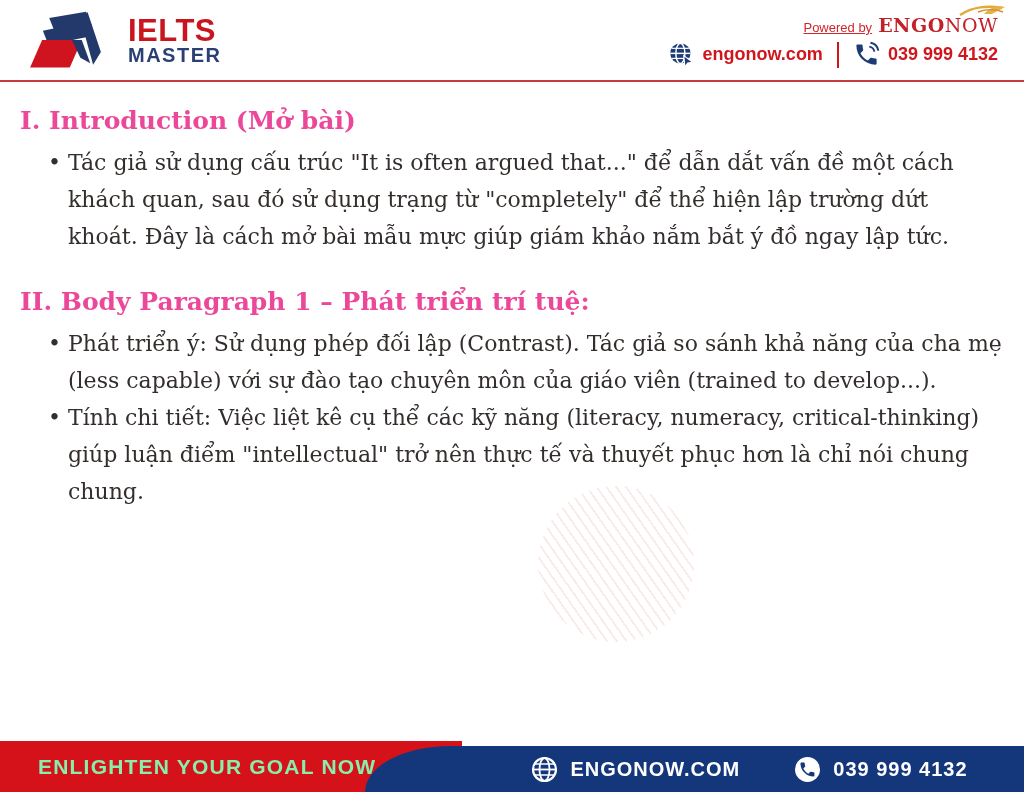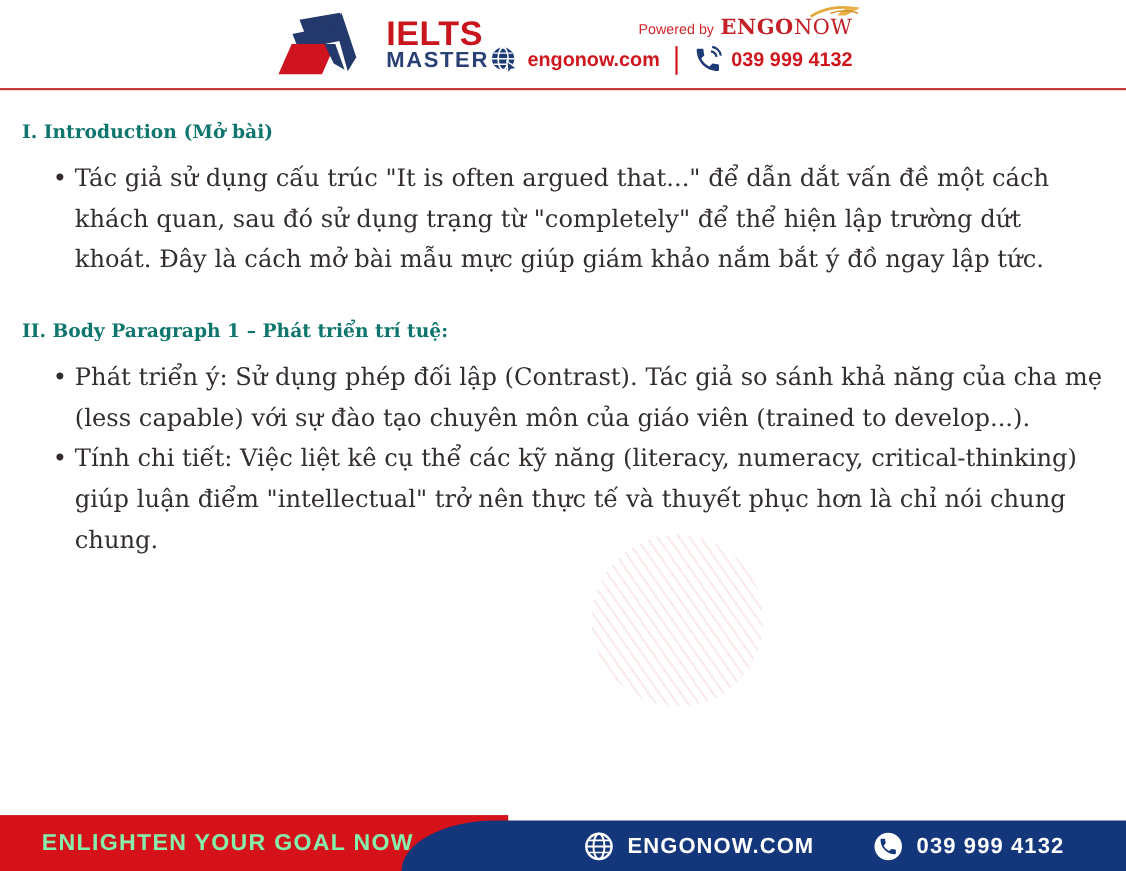--- a/index.html
+++ b/index.html
@@ -1,40 +1,40 @@
 <!DOCTYPE html>
 <html><head>
 <meta charset="utf-8">
 <style>
   html,body{margin:0;padding:0;}
   body{width:1024px;height:792px;background:#ffffff;font-family:"DejaVu Serif",serif;overflow:hidden;}
   .page{position:relative;width:1024px;height:792px;background:#fff;overflow:hidden;}
 
   
-  .header{position:relative;height:80px;display:flex;justify-content:center;align-items:flex-start;padding:8px 26px 0 28px;box-sizing:border-box;}
+  .header{position:relative;height:80px;display:flex;justify-content:space-between;align-items:flex-start;padding:8px 26px 0 28px;box-sizing:border-box;}
   .logo{display:flex;align-items:center;gap:8px;}
   .logo-mark{width:92px;height:64px;flex:0 0 auto;}
   .logo-text{display:flex;flex-direction:column;font-family:"Liberation Sans",sans-serif;font-weight:bold;}
   .logo-l1{color:#c9151d;font-size:31px;line-height:29px;letter-spacing:.5px;}
   .logo-l2{color:#2a3f74;font-size:20px;line-height:20px;letter-spacing:1.5px;}
   .head-right{display:flex;flex-direction:column;align-items:flex-end;gap:5px;padding-top:6px;}
   .powered-row{display:flex;align-items:baseline;gap:6px;}
-  .powered-label{font-family:"Liberation Sans",sans-serif;font-size:13px;color:#d0262c;}
+  .powered-label{font-family:"Liberation Sans",sans-serif;font-size:13px;color:#d0262c;text-decoration:underline;}
   .brand-wrap{position:relative;font-family:"DejaVu Serif",serif;font-size:19px;color:#c32028;letter-spacing:.5px;}
   .brand-engo{font-weight:bold;margin-top:48px;}
   .swoosh{position:absolute;top:-11px;right:-8px;width:48px;height:15px;}
   .contact-row{display:flex;align-items:center;gap:14px;}
   .contact-item{display:flex;align-items:center;gap:8px;font-family:"Liberation Sans",sans-serif;font-weight:bold;font-size:18px;color:#d0161d;}
   .vdiv{width:2px;height:26px;background:#d0161d;}
   .header-line{position:absolute;top:80px;left:0;width:1024px;height:2px;background:#c73b3b;}
 
   
   .content{position:relative;z-index:1;padding:0 20px 0 20px;}
   .doc-title{margin:26px 0 0 0;text-align:center;font-size:37px;font-weight:bold;color:#c0151c;letter-spacing:.5px;line-height:44px;}
-  .sec-heading{margin:24px 0 0 0;font-size:17px;font-weight:bold;color:#0f766e;line-height:33px;}
+  .sec-heading{margin:24px 0 0 0;font-size:25px;font-weight:bold;color:#ec4899;line-height:33px;}
   .sec-heading.second{margin-top:30px;}
   ul.bullets{margin:7px 0 0 0;padding:0 0 0 28px;list-style:none;}
   ul.bullets li{position:relative;padding-left:20px;font-size:22px;line-height:37px;color:#332e2c;max-width:938px;}
   ul.bullets li::before{content:"\2022";position:absolute;left:0;top:0;color:#332e2c;font-size:22px;}
 
   
   .watermark{position:absolute;left:538px;top:486px;width:156px;height:156px;border-radius:50%;z-index:0;
     background:repeating-linear-gradient(55deg,rgba(224,122,122,.15) 0 2px,rgba(255,255,255,0) 2px 8px);}
 
   

